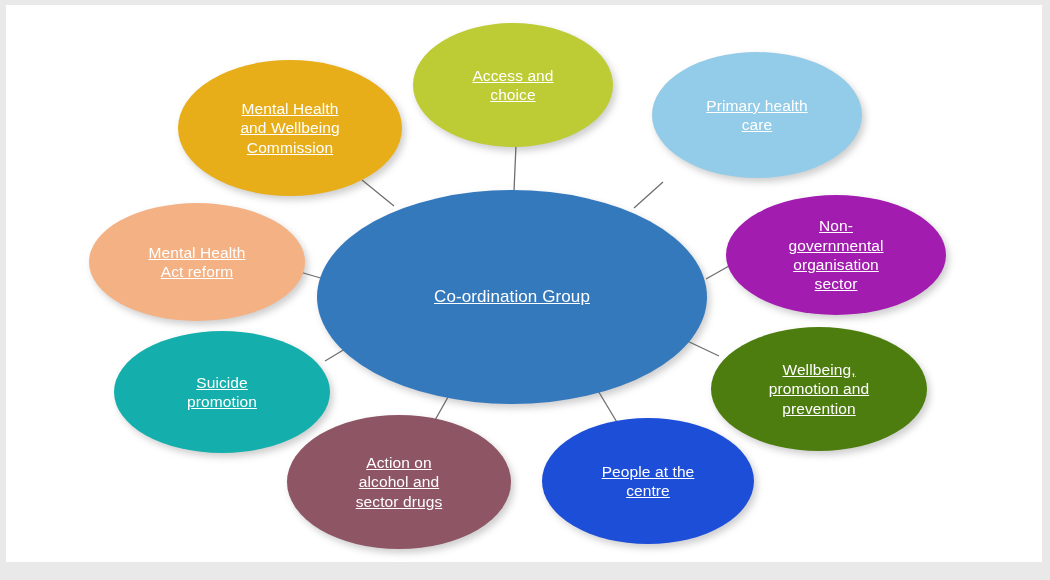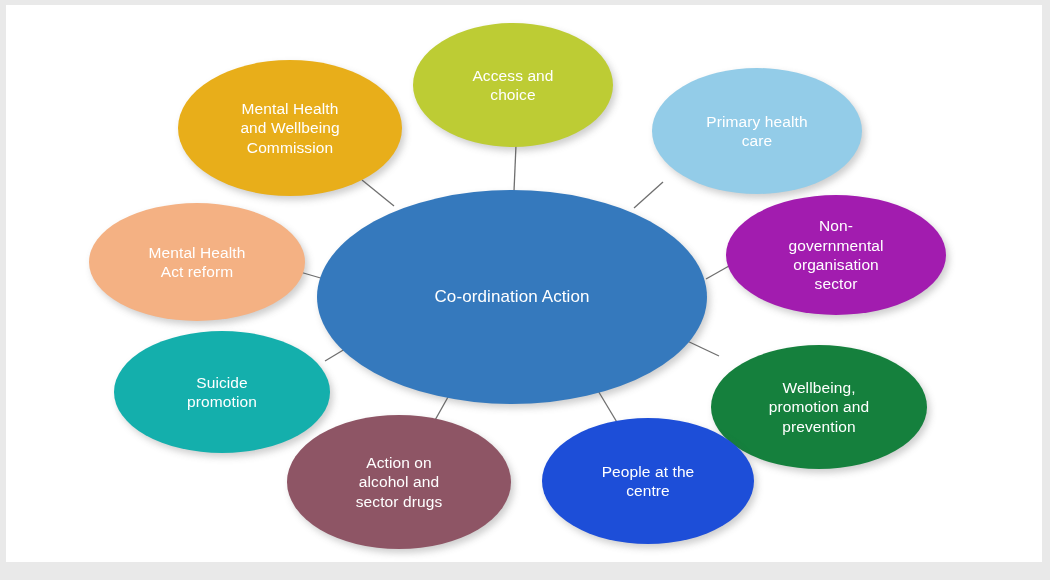--- a/index.html
+++ b/index.html
@@ -43,20 +43,21 @@
     color: #ffffff;
     line-height: 1.25;
     box-sizing: border-box;
     box-shadow: 3px 4px 7px rgba(80,80,80,0.28);
   }
   .node .label {
     display: block;
     padding: 0 8px;
     white-space: pre-line;
     letter-spacing: 0.1px;
+    text-decoration: underline;
   }
   .node.center {
     font-size: 17px;
     z-index: 5;
   }
   .node.satellite {
     font-size: 15.5px;
     z-index: 4;
   }
 </style>
@@ -77,42 +78,42 @@
       <line x1="729" y1="266" x2="706" y2="279" stroke="#6f6f6f" stroke-width="1.3"></line>
       <line x1="719" y1="356" x2="683" y2="339" stroke="#6f6f6f" stroke-width="1.3"></line>
       <line x1="618" y1="424" x2="597" y2="389" stroke="#6f6f6f" stroke-width="1.3"></line>
       <line x1="430" y1="429" x2="452" y2="390" stroke="#6f6f6f" stroke-width="1.3"></line>
       <line x1="325" y1="361" x2="350" y2="346" stroke="#6f6f6f" stroke-width="1.3"></line>
       <line x1="300" y1="272" x2="324" y2="279" stroke="#6f6f6f" stroke-width="1.3"></line>
     </svg>
 
   <div id="nodes">
       <div class="node center" style="left: 317px; top: 190px; width: 390px; height: 214px; background: rgb(53, 121, 189);">
-        <span class="label">Co-ordination Action</span>
+        <span class="label">Co-ordination Group</span>
       </div>
       <div class="node satellite" style="left: 178px; top: 60px; width: 224px; height: 136px; background: rgb(232, 174, 26);">
         <span class="label">Mental Health
 and Wellbeing
 Commission</span>
       </div>
       <div class="node satellite" style="left: 413px; top: 23px; width: 200px; height: 124px; background: rgb(189, 204, 52);">
         <span class="label">Access and
 choice</span>
       </div>
-      <div class="node satellite" style="left: 652px; top: 68px; width: 210px; height: 126px; background: rgb(147, 204, 232);">
+      <div class="node satellite" style="left: 652px; top: 52px; width: 210px; height: 126px; background: rgb(147, 204, 232);">
         <span class="label">Primary health
 care</span>
       </div>
       <div class="node satellite" style="left: 726px; top: 195px; width: 220px; height: 120px; background: #a21caf;">
         <span class="label">Non-
 governmental
 organisation
 sector</span>
       </div>
-      <div class="node satellite" style="left: 711px; top: 345px; width: 216px; height: 124px; background: #15803d;">
+      <div class="node satellite" style="left: 711px; top: 327px; width: 216px; height: 124px; background: #4d7c0f;">
         <span class="label">Wellbeing,
 promotion and
 prevention</span>
       </div>
       <div class="node satellite" style="left: 542px; top: 418px; width: 212px; height: 126px; background: #1d4ed8;">
         <span class="label">People at the
 centre</span>
       </div>
       <div class="node satellite" style="left: 287px; top: 415px; width: 224px; height: 134px; background: rgb(142, 85, 101);">
         <span class="label">Action on

